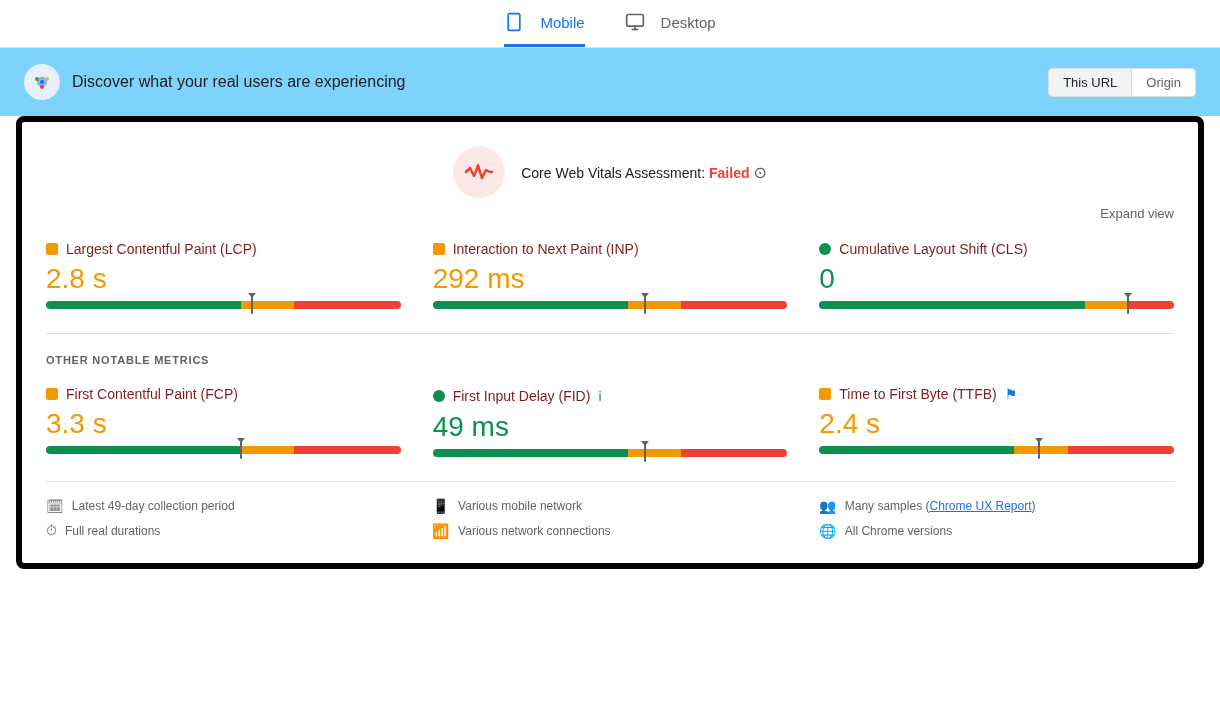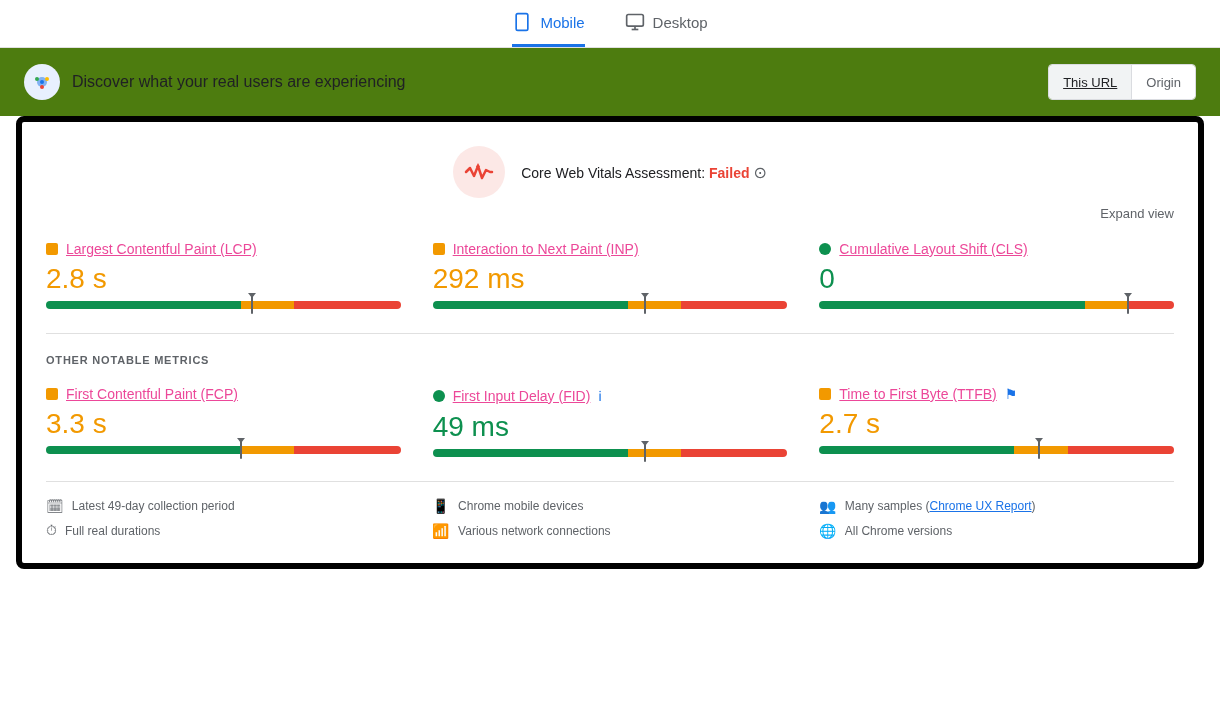--- a/index.html
+++ b/index.html
@@ -17,43 +17,44 @@
       display: flex;
       justify-content: center;
       align-items: center;
       padding: 12px 0 0 0;
       border-bottom: 1px solid #e0e0e0;
       gap: 40px;
     }
     .tab {
       display: flex;
       align-items: center;
-      gap: 8px;
+      gap: 16px;
       padding-bottom: 12px;
       cursor: pointer;
       font-size: 15px;
       color: #5f6368;
       border-bottom: 3px solid transparent;
     }
     .tab.active {
       color: #1a73e8;
       border-bottom: 3px solid #1a73e8;
       font-weight: 500;
     }
     .tab-icon {
       width: 20px;
       height: 20px;
     }
 
     
     .header-section {
       display: flex;
+      align-items: center;
       justify-content: space-between;
       padding: 16px 24px;
-      background: #4d7c0f;
+      background: #7dd3fc;
     }
     .header-left {
       display: flex;
       align-items: center;
       gap: 12px;
     }
     .crux-icon {
       width: 36px;
       height: 36px;
       border-radius: 50%;
@@ -79,21 +80,20 @@
       cursor: pointer;
       background: #fff;
       color: #5f6368;
       border: none;
       outline: none;
     }
     .url-btn.active {
       background: #f1f3f4;
       color: #202124;
       font-weight: 500;
-      text-decoration: underline;
     }
     .url-divider {
       width: 1px;
       background: #dadce0;
     }
 
     
     .main-card {
       margin: 0 16px 16px;
       border: 6px solid #000000;
@@ -149,22 +149,21 @@
       flex-direction: column;
       gap: 6px;
     }
     .metric-label {
       display: flex;
       align-items: center;
       gap: 8px;
       font-size: 14px;
     }
     .metric-label a {
-      color: #ec4899;
-      text-decoration: underline;
+      color: #7f1d1d;
       cursor: pointer;
     }
     .metric-dot {
       width: 12px;
       height: 12px;
       border-radius: 2px;
       flex-shrink: 0;
     }
     .metric-dot.orange { background: #f29900; }
     .metric-dot.green { width: 12px; height: 12px; border-radius: 50%; background: #0d904f; }
@@ -397,40 +396,40 @@
         <div class="progress-marker" style="left:60%"></div>
       </div>
     </div>
 
     <div class="metric-item">
       <div class="metric-label">
         <span class="metric-dot orange"></span>
         <a>Time to First Byte (TTFB)</a> 
           <span style="color:#1a73e8;font-size:14px;cursor:pointer;">⚑</span>
       </div>
-      <div class="metric-value">2.7 s</div>
+      <div class="metric-value">2.4 s</div>
       <div class="progress-bar-container">
         <div class="progress-bar-track">
           <div class="bar-green" style="width:55%"></div>
           <div class="bar-orange" style="width:15%"></div>
           <div class="bar-red" style="width:30%"></div>
         </div>
         <div class="progress-marker" style="left:62%"></div>
       </div>
     </div>
   </div>
 
   <div class="footer-grid" id="footer-grid">
       <div class="footer-item">
           <span class="footer-icon">🗓</span>
           <span>Latest 49-day collection period</span>
         </div>
       <div class="footer-item">
           <span class="footer-icon">📱</span>
-          <span>Chrome mobile devices</span>
+          <span>Various mobile network</span>
         </div>
       <div class="footer-item">
           <span class="footer-icon">👥</span>
           <span>Many samples (<span class="footer-link">Chrome UX Report</span>)</span>
         </div>
       <div class="footer-item">
           <span class="footer-icon">⏱</span>
           <span>Full real durations</span>
         </div>
       <div class="footer-item">

